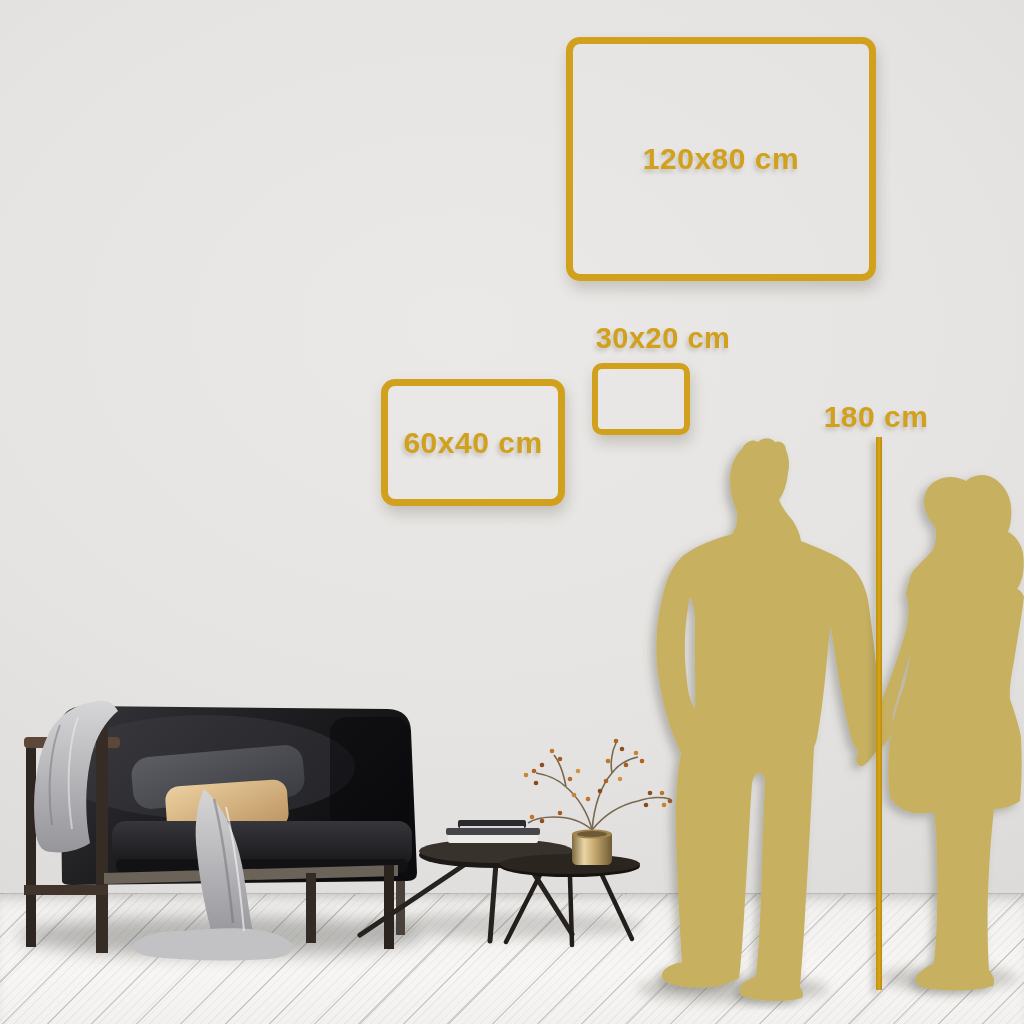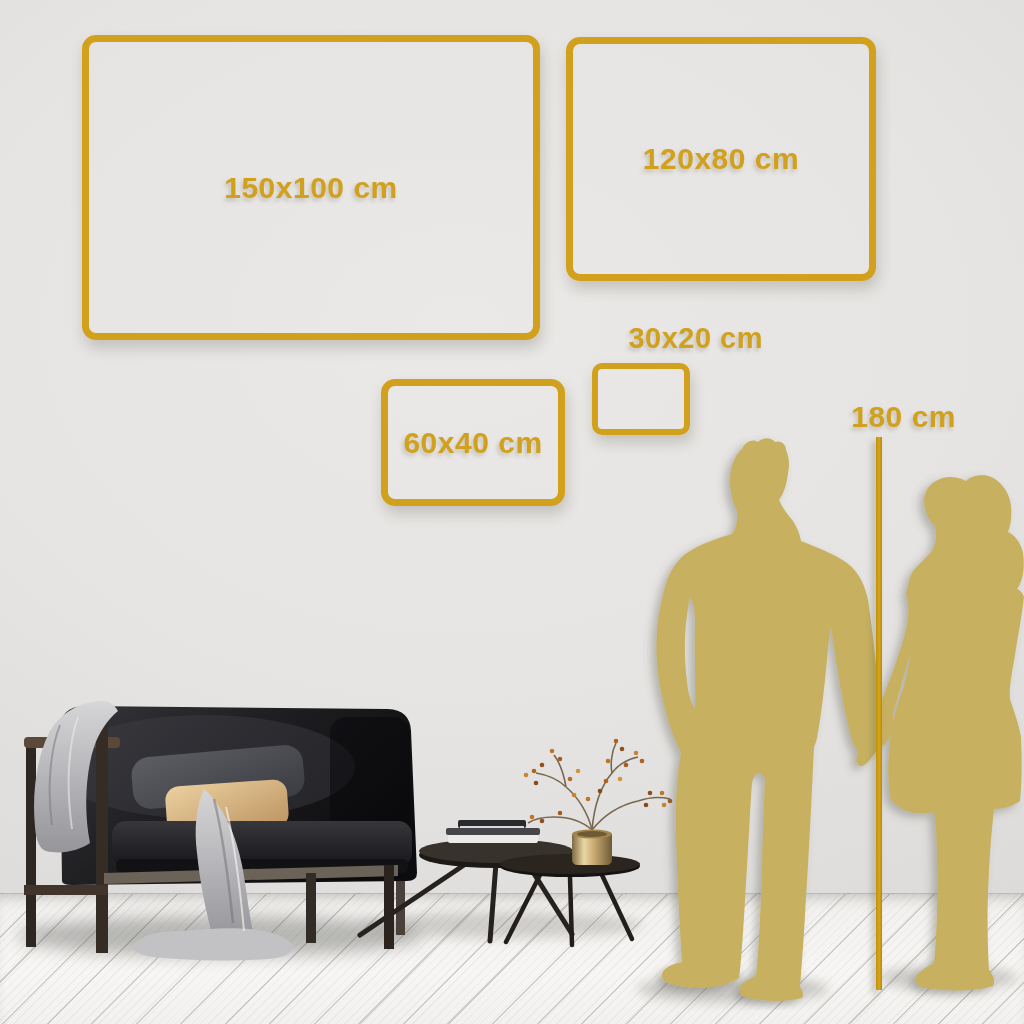--- a/index.html
+++ b/index.html
@@ -34,23 +34,23 @@
   .size-frame.small{border-radius:10px;border-width:6px;}
   .gold-text{
     color:#d1a01c;font-weight:bold;font-size:30px;letter-spacing:0.5px;
     text-shadow:-2px 3px 4px rgba(90,80,55,0.25);white-space:nowrap;
   }
   #f150{left:82px;top:35px;width:458px;height:305px;}
   #f120{left:566px;top:37px;width:310px;height:244px;}
   #f6090{left:78px;top:364px;width:280px;height:187px;}
   #f6040{left:381px;top:379px;width:184px;height:127px;}
   #f3020{left:592px;top:363px;width:98px;height:72px;}
-  .label-3020{position:absolute;left:563px;top:322px;width:200px;text-align:right;font-size:29px;}
-  
-  .h-label{position:absolute;left:796px;top:400px;width:160px;text-align:right;font-size:30px;}
+  .label-3020{position:absolute;left:563px;top:322px;width:200px;text-align:center;font-size:29px;}
+  
+  .h-label{position:absolute;left:796px;top:400px;width:160px;text-align:center;font-size:30px;}
   .h-line{
     position:absolute;left:876px;top:437px;width:6px;height:553px;
     background:linear-gradient(90deg,#c2910c,#d6a51b 55%,#b8880a);
     box-shadow:-4px 4px 6px rgba(110,102,80,0.35);
     z-index:7;
   }
   svg{position:absolute;}
   #sofa-svg{left:0;top:695px;}
   #tables-svg{left:320px;top:735px;}
   #couple-svg{left:630px;top:435px;z-index:6;}
@@ -197,23 +197,20 @@
     <ellipse cx="250" cy="131" rx="70" ry="11" fill="#161310"></ellipse>
     <ellipse cx="250" cy="129" rx="70" ry="10" fill="#2b2520"></ellipse>
 
     <g>
       <path d="M 252,99 L 252,124 Q 252,130 258,130 L 286,130 Q 292,130 292,124 L 292,99 Z" fill="url(#vaseGrad)"></path>
       <ellipse cx="272" cy="99" rx="20" ry="4.5" fill="#a3854e"></ellipse>
       <ellipse cx="272" cy="99" rx="15" ry="3" fill="#6e5a35"></ellipse>
     </g>
   </svg>
 
-  <div class="size-frame" id="f150">
-    <span class="gold-text">150x100 cm</span>
-  </div>
   <div class="size-frame" id="f120">
     <span class="gold-text">120x80 cm</span>
   </div>
   <div class="size-frame" id="f6040">
     <span class="gold-text">60x40 cm</span>
   </div>
   <div class="size-frame small" id="f3020"></div>
   <div class="gold-text label-3020">30x20 cm</div>
 
   <svg id="couple-svg" width="394" height="575" viewBox="0 0 394 575">

